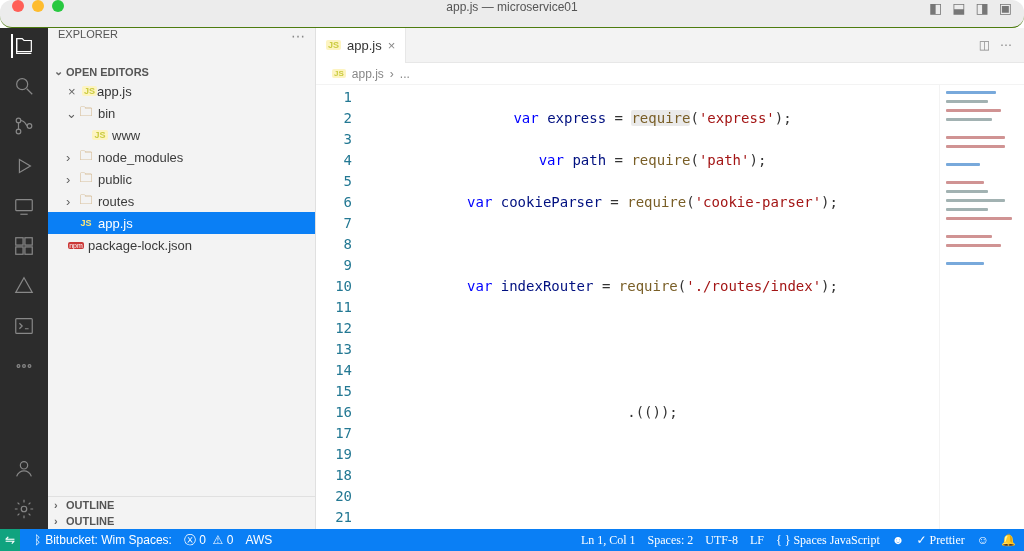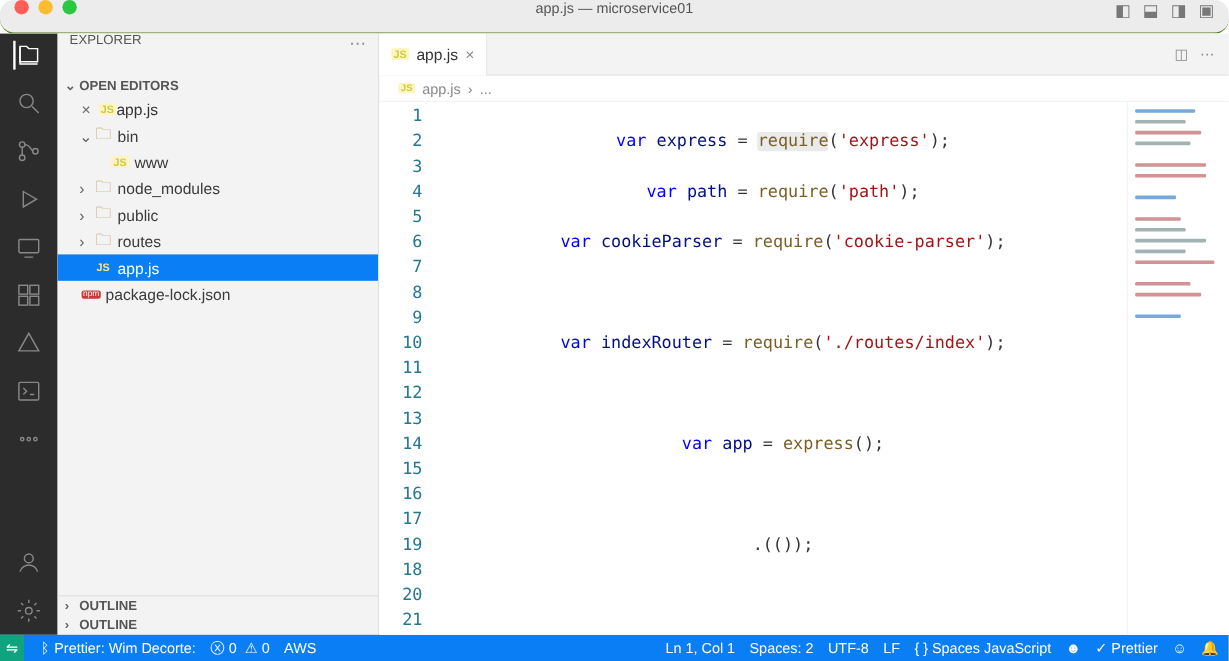--- a/index.html
+++ b/index.html
@@ -59,21 +59,21 @@
   .codebody { flex:1; padding-top:2px; white-space:pre; color:#333;text-align:center; }
   .codebody .row { height:21px; }
   .kw{color:#0000ff;} .fn{color:#795e26;} .str{color:#a31515;} .pr{color:#001080;}
   .minimap { width:85px; background:#fff; border-left:1px solid #f2f2f2; opacity:.9; }
   .mmblock { margin:6px 6px 0 6px; height:3px; border-radius:1px; }
   .hlword { background:#eaeaea; border-radius:2px; }
 
   
   .status { height:22px; background:#0a7ff5; color:#fff; display:flex; align-items:center; font-size:12px; padding:0 8px; gap:14px; }
   .status .left, .status .right { display:flex; gap:12px; align-items:center; }
-  .status .right { margin-left:auto; }
+  .status .right { margin-left:auto;font-family:Liberation Serif, serif; }
   .sqico { width:20px; height:22px; background:#10a37f; margin:-22px 0 -22px -8px; display:flex; align-items:center; justify-content:center; }
   .status span { cursor:pointer; }
 </style>
 </head>
 <body>
 
 <div class="wrap">
 
   <div class="titlebar">
     <div class="traffic">
@@ -272,21 +272,20 @@
             <div class="ln">20</div>
             <div class="ln">21</div>
         </div>
         <div class="codebody">
 <div class="row"><span class="kw">var</span> <span class="pr">express</span> = <span class="fn hlword">require</span>(<span class="str">'express'</span>);</div>
 <div class="row"><span class="kw">var</span> <span class="pr">path</span> = <span class="fn">require</span>(<span class="str">'path'</span>);</div>
 <div class="row"><span class="kw">var</span> <span class="pr">cookieParser</span> = <span class="fn">require</span>(<span class="str">'cookie-parser'</span>);</div>
 <div class="row"></div>
 <div class="row"><span class="kw">var</span> <span class="pr">indexRouter</span> = <span class="fn">require</span>(<span class="str">'./routes/index'</span>);</div>
 <div class="row"></div>
-<div class="row"><span class="kw">var</span> <span class="pr">app</span> = <span class="fn">express</span>();</div>
 <div class="row"></div>
 <div class="row">.(());</div>
 
 
 
 
 
 
 
 
@@ -315,21 +314,21 @@
           <div class="mmblock" style="background:transparent"></div>
           <div class="mmblock" style="background:#6aa0d8;width:45%"></div>
         </div>
       </div>
     </div>
   </div>
 
   <div class="status">
     <div class="sqico">⇋</div>
     <div class="left">
-      <span><span style="margin-right:4px">ᛒ</span><span>Prettier: Wim Decorte:</span></span>
+      <span><span style="margin-right:4px">ᛒ</span><span>Bitbucket: Wim Spaces:</span></span>
       <span>ⓧ <span>0</span>&nbsp; ⚠ <span>0</span></span>
       <span>AWS</span>
     </div>
     <div class="right">
       <span>Ln 1, Col 1</span>
       <span>Spaces: 2</span>
       <span>UTF-8</span>
       <span>LF</span>
       <span>{ } <span>Spaces JavaScript</span></span>
       <span>☻</span>

